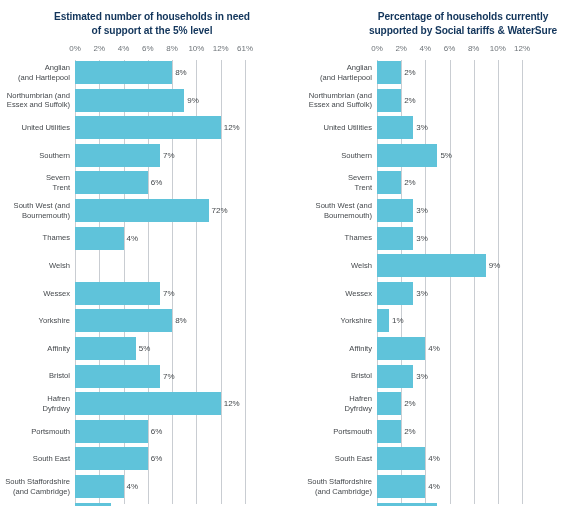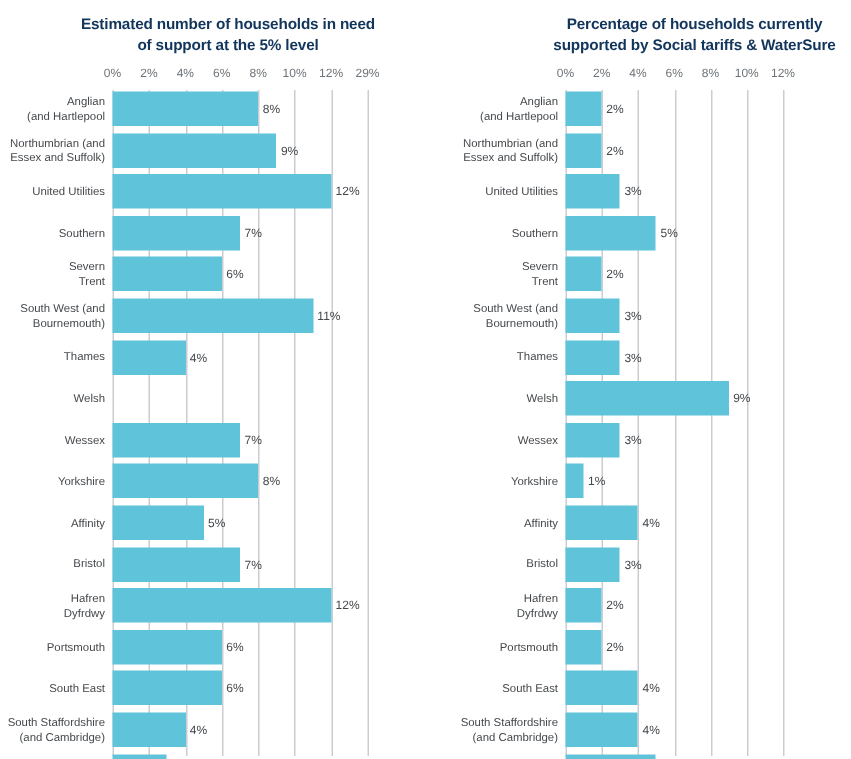--- a/index.html
+++ b/index.html
@@ -198,21 +198,21 @@
         <div class="catlabel" style="top: 442.6px;"></div>
       </div>
     <div class="ticklabels ticklabels-left" id="ticks-left">
         <div class="ticklabel" style="left: 0px;">0%</div>
         <div class="ticklabel" style="left: 24.2857px;">2%</div>
         <div class="ticklabel" style="left: 48.5714px;">4%</div>
         <div class="ticklabel" style="left: 72.8571px;">6%</div>
         <div class="ticklabel" style="left: 97.1429px;">8%</div>
         <div class="ticklabel" style="left: 121.429px;">10%</div>
         <div class="ticklabel" style="left: 145.714px;">12%</div>
-        <div class="ticklabel" style="left: 170px;">29%</div>
+        <div class="ticklabel" style="left: 170px;">61%</div>
       </div>
     <div class="plot plot-left">
       <div class="gridlines" id="grid-left">
           <div class="gridline axis0" style="left: 0px;"></div>
           <div class="gridline" style="left: 24.2857px;"></div>
           <div class="gridline" style="left: 48.5714px;"></div>
           <div class="gridline" style="left: 72.8571px;"></div>
           <div class="gridline" style="left: 97.1429px;"></div>
           <div class="gridline" style="left: 121.429px;"></div>
           <div class="gridline" style="left: 145.714px;"></div>
@@ -234,21 +234,21 @@
           <div class="row" style="top: 83.8px;">
             <div class="bar" style="width: 85px; background: rgb(95, 195, 218);"></div>
             <div class="barlabel" style="left: 85px;">7%</div>
           </div>
           <div class="row" style="top: 111.4px;">
             <div class="bar" style="width: 72.8571px; background: rgb(95, 195, 218);"></div>
             <div class="barlabel" style="left: 72.8571px;">6%</div>
           </div>
           <div class="row" style="top: 139px;">
             <div class="bar" style="width: 133.571px; background: rgb(95, 195, 218);"></div>
-            <div class="barlabel" style="left: 133.571px;">11%</div>
+            <div class="barlabel" style="left: 133.571px;">72%</div>
           </div>
           <div class="row" style="top: 166.6px;">
             <div class="bar" style="width: 48.5714px; background: rgb(95, 195, 218);"></div>
             <div class="barlabel" style="left: 48.5714px;">4%</div>
           </div>
           <div class="row" style="top: 221.8px;">
             <div class="bar" style="width: 85px; background: rgb(95, 195, 218);"></div>
             <div class="barlabel" style="left: 85px;">7%</div>
           </div>
           <div class="row" style="top: 249.4px;">

